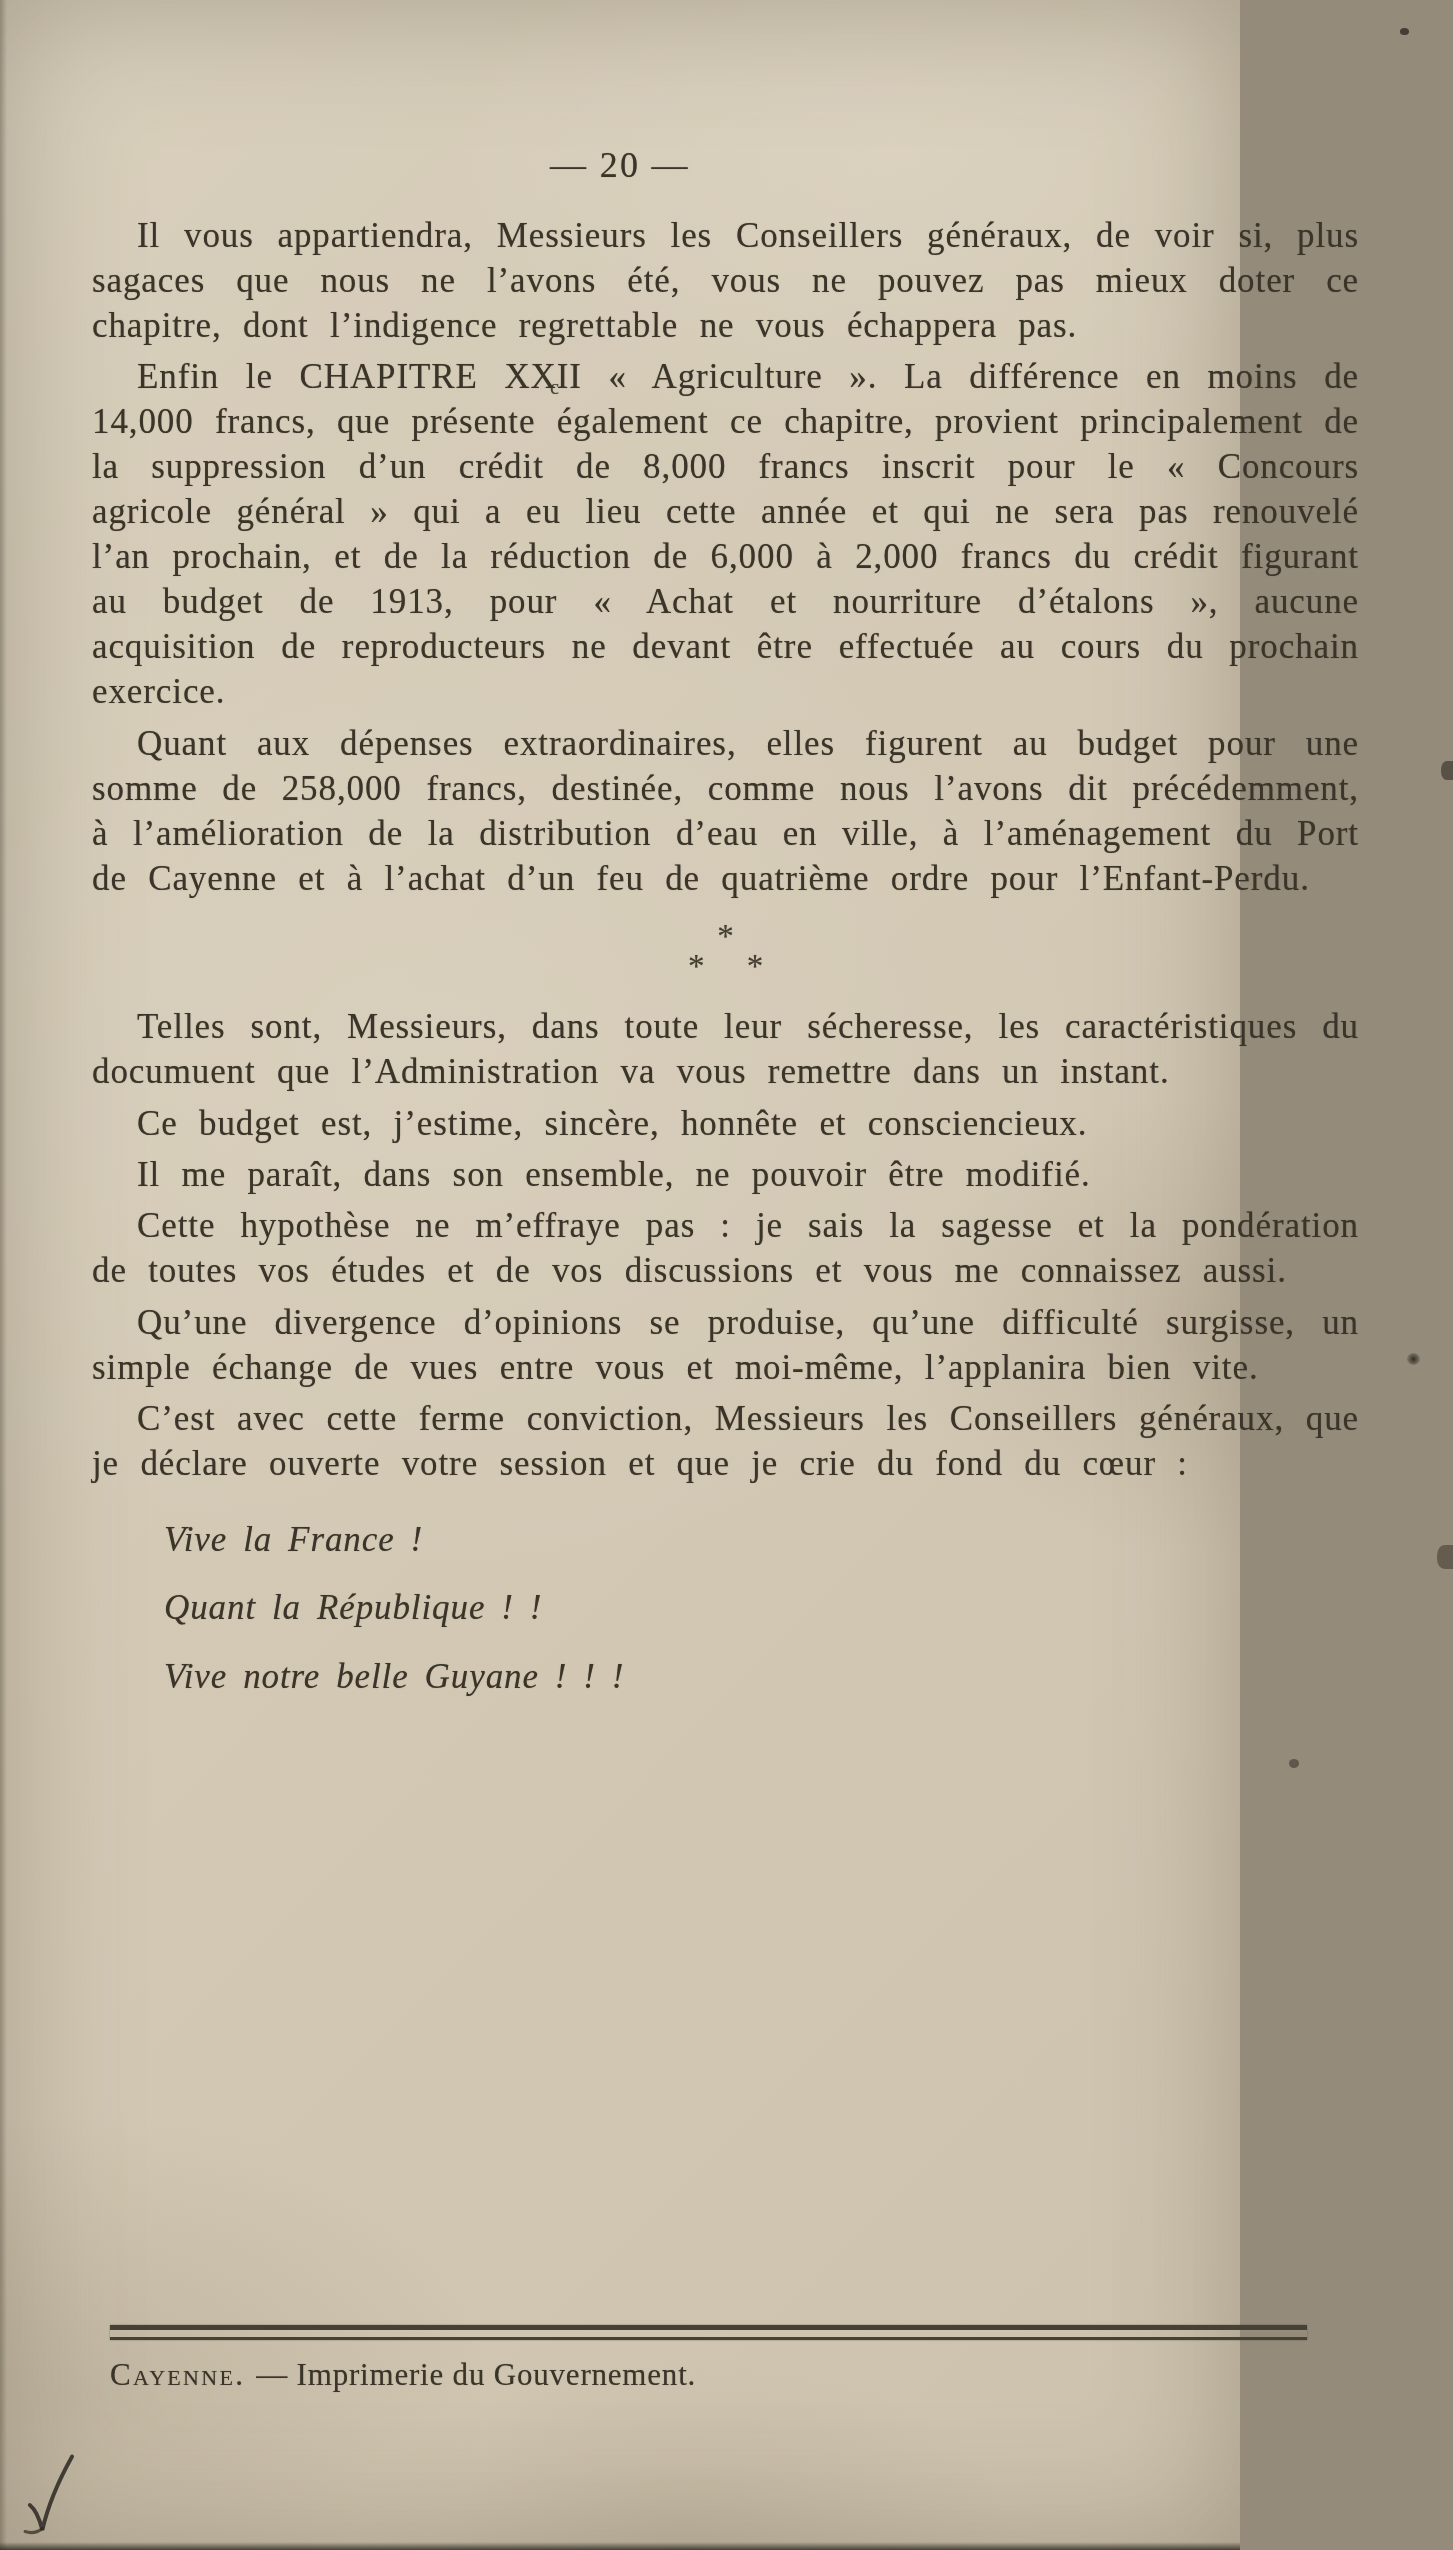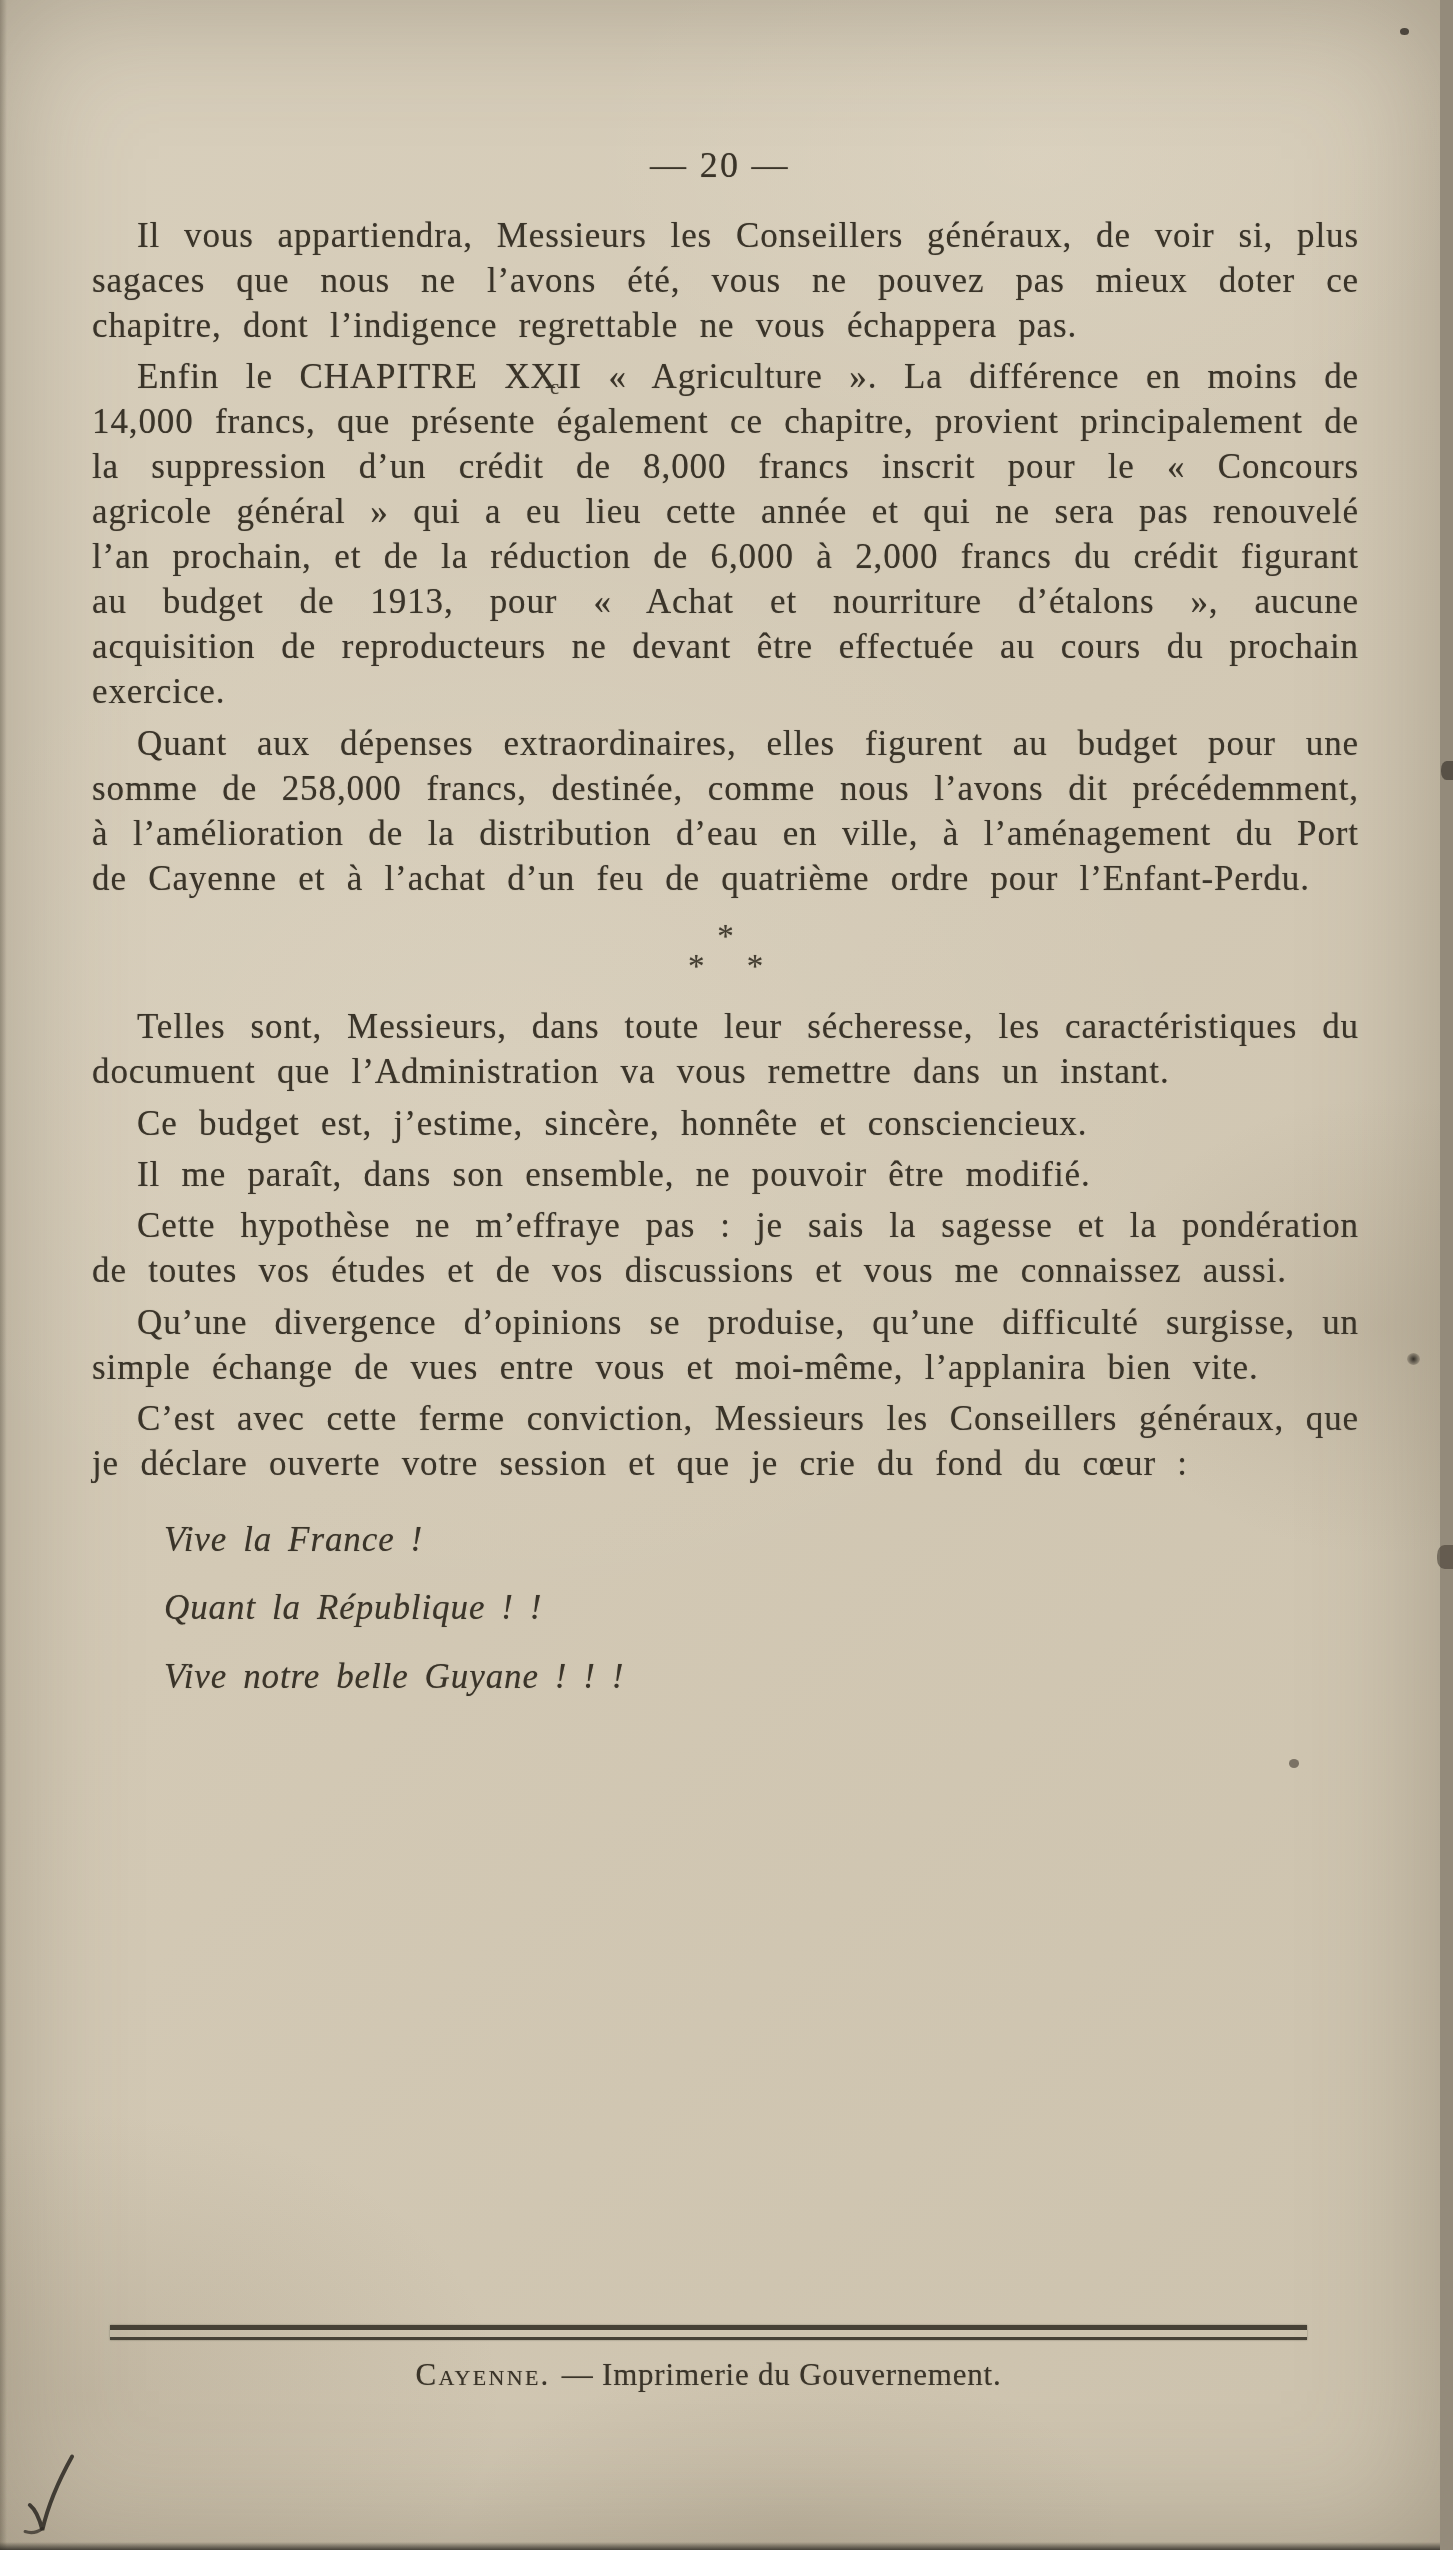--- a/index.html
+++ b/index.html
@@ -3,21 +3,21 @@
 <meta charset="utf-8">
 <title>Document</title>
 <style>
   html,body{margin:0;padding:0;}
   body{
     width:1454px;height:2550px;overflow:hidden;
     background:#948b7b;
     font-family:"Liberation Serif","DejaVu Serif",serif;
   }
   .page{
-    position:relative;width:1440px;height:2550px;
+    position:relative;width:1240px;height:2550px;
     background:
       radial-gradient(ellipse 705px 470px at 72% 6%, rgba(255,251,238,0.12), transparent 65%),
       radial-gradient(ellipse 1018px 783px at 35% 42%, rgba(255,252,242,0.10), transparent 70%),
       radial-gradient(ellipse 407px 329px at 96% 52%, rgba(110,96,72,0.14), transparent 70%),
       radial-gradient(ellipse 595px 407px at 6% 94%, rgba(110,96,72,0.16), transparent 70%),
       radial-gradient(ellipse 470px 235px at 55% 99%, rgba(115,102,80,0.12), transparent 70%),
       linear-gradient(135deg,#d8cfbc 0%,#d3c9b5 45%,#ccc2ad 100%);
     box-shadow: inset 0 0 133px rgba(92,82,62,0.38);
     color:#3a3429;
   }
@@ -53,21 +53,21 @@
     position:absolute;top:2325px;left:110px;width:1197px;
   }
   .rule{
     height:7px;
     border-top:5.5px solid #464136;
     border-bottom:3.1px solid #464136;
     margin-bottom:17px;
     box-shadow:0 0 1.6px rgba(56,50,41,0.5);
   }
   .imprint{
-    text-align:center;font-size:31px;letter-spacing:0.8px;
+    text-align:left;font-size:31px;letter-spacing:0.8px;
     text-shadow:0 0 0.9px rgba(56,50,41,0.5);
   }
   .imprint .place{font-variant:small-caps;letter-spacing:2.3px;}
   .imprint .rest{margin-left:11px;}
   .stray{
     position:absolute;left:550px;top:376px;
     font-size:20.4px;color:#4a4335;
     text-shadow:0 0 0.8px rgba(56,50,41,0.5);
   }
   .stain{position:absolute;border-radius:50%;}

